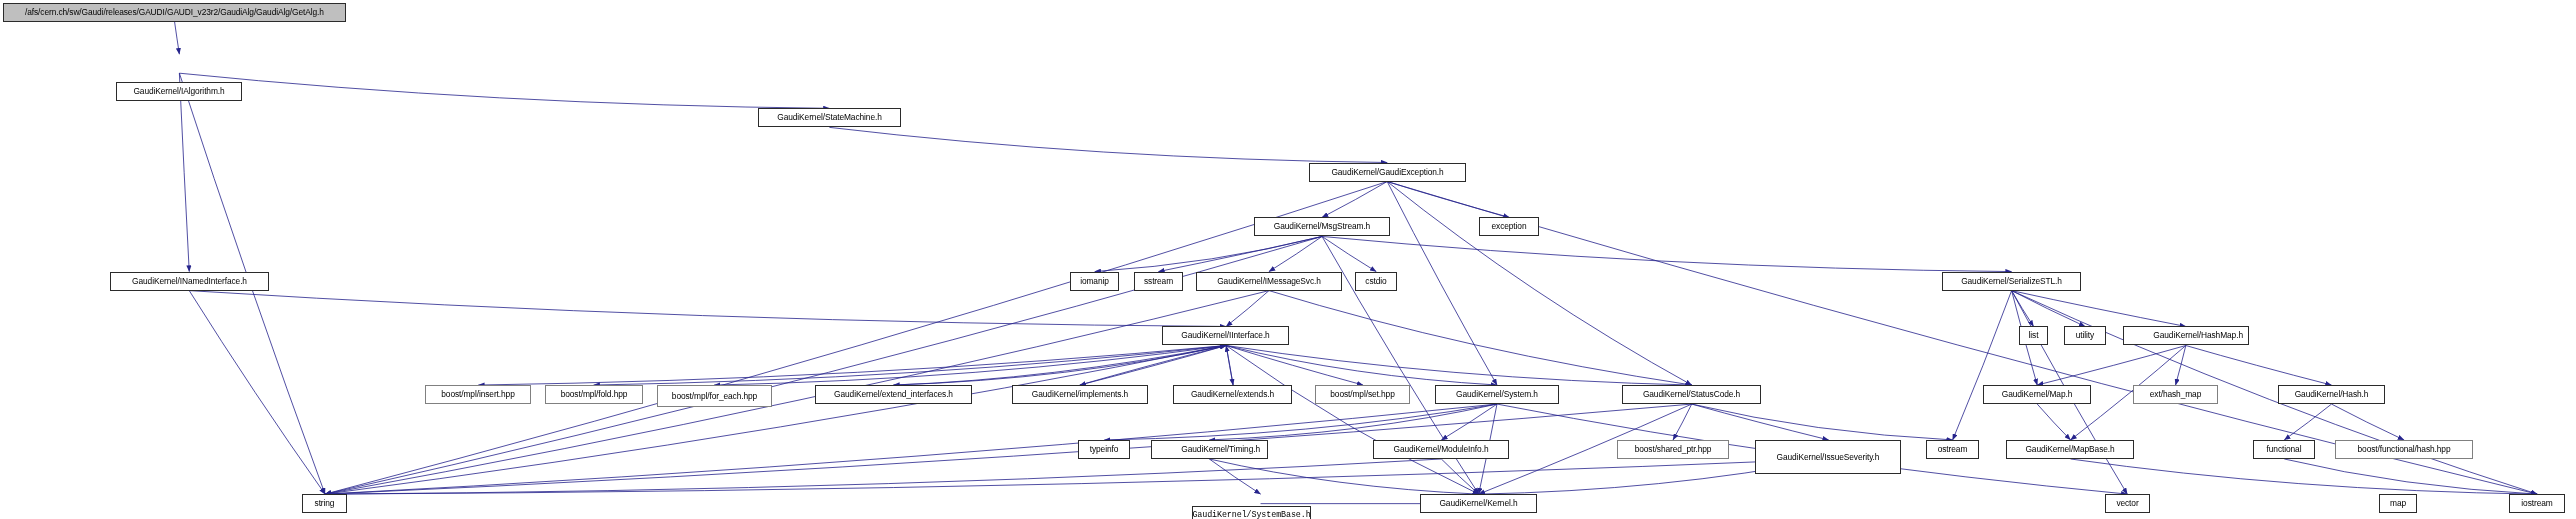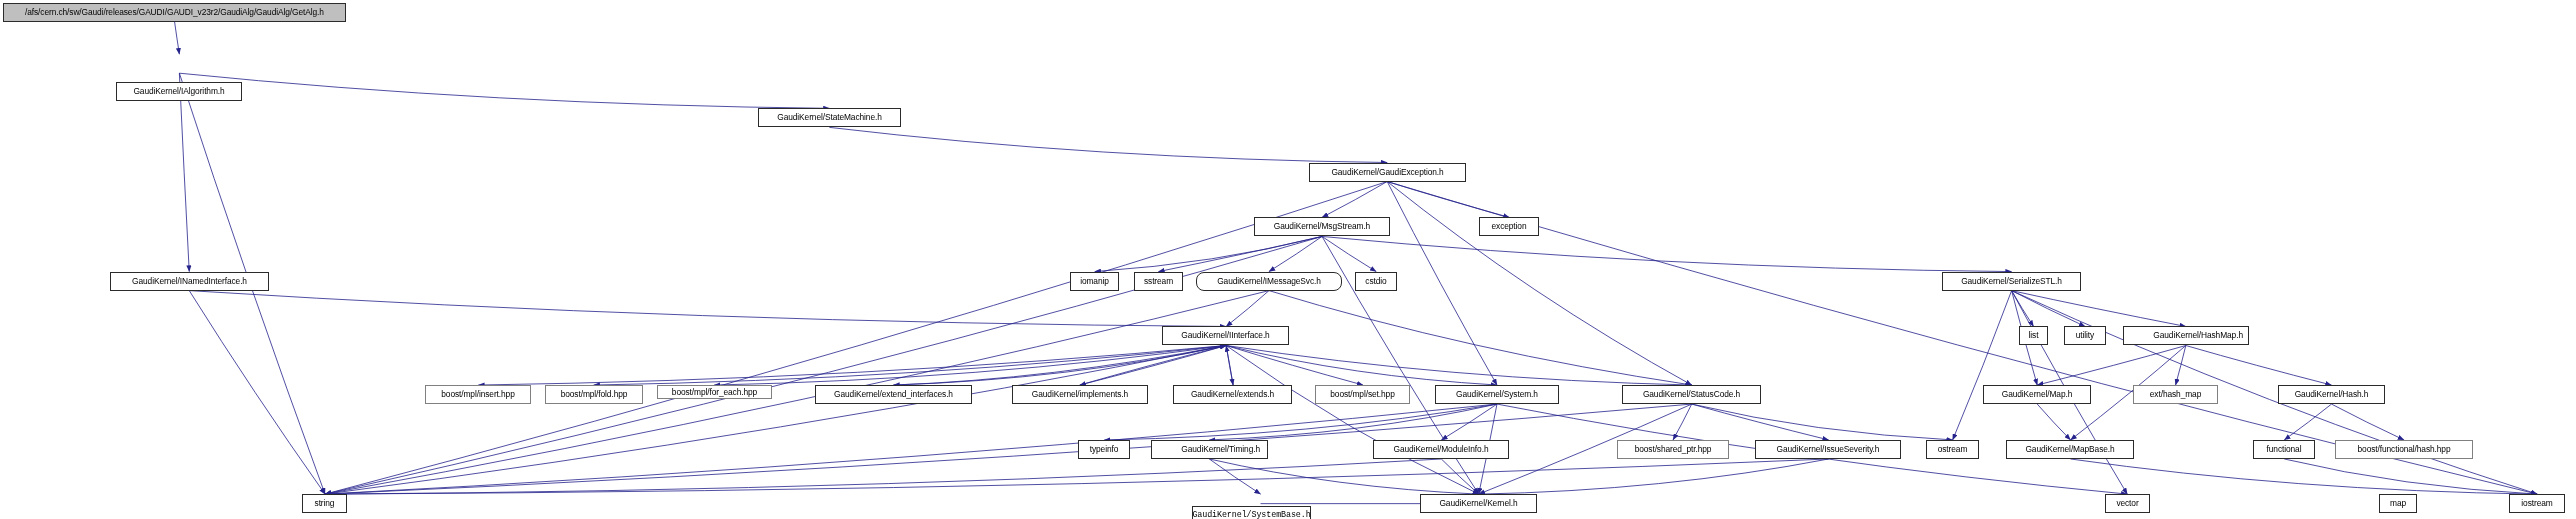--- a/index.html
+++ b/index.html
@@ -146,21 +146,21 @@
       </div>
       <div class="node solid" style="left: 110px; top: 272px; width: 159px; height: 19px;">
         <span>GaudiKernel/INamedInterface.h</span>
       </div>
       <div class="node solid" style="left: 1070px; top: 272px; width: 49px; height: 19px;">
         <span>iomanip</span>
       </div>
       <div class="node solid" style="left: 1134px; top: 272px; width: 49px; height: 19px;">
         <span>sstream</span>
       </div>
-      <div class="node solid" style="left: 1196px; top: 272px; width: 146px; height: 19px; border-radius: 8px;">
+      <div class="node solid" style="left: 1196px; top: 272px; width: 146px; height: 19px;">
         <span>GaudiKernel/IMessageSvc.h</span>
       </div>
       <div class="node solid" style="left: 1355px; top: 272px; width: 42px; height: 19px;">
         <span>cstdio</span>
       </div>
       <div class="node solid" style="left: 1942px; top: 272px; width: 139px; height: 19px;">
         <span>GaudiKernel/SerializeSTL.h</span>
       </div>
       <div class="node solid" style="left: 1162px; top: 326px; width: 127px; height: 19px;">
         <span>GaudiKernel/IInterface.h</span>
@@ -173,21 +173,21 @@
       </div>
       <div class="node solid" style="left: 2123px; top: 326px; width: 126px; height: 19px; padding-left: 28px;">
         <span>GaudiKernel/HashMap.h</span>
       </div>
       <div class="node light" style="left: 425px; top: 385px; width: 106px; height: 19px;">
         <span>boost/mpl/insert.hpp</span>
       </div>
       <div class="node light" style="left: 545px; top: 385px; width: 98px; height: 19px;">
         <span>boost/mpl/fold.hpp</span>
       </div>
-      <div class="node light" style="left: 657px; top: 385px; width: 115px; height: 14px;">
+      <div class="node light" style="left: 657px; top: 385px; width: 115px; height: 22px;">
         <span>boost/mpl/for_each.hpp</span>
       </div>
       <div class="node solid" style="left: 815px; top: 385px; width: 157px; height: 19px;">
         <span>GaudiKernel/extend_interfaces.h</span>
       </div>
       <div class="node solid" style="left: 1012px; top: 385px; width: 136px; height: 19px;">
         <span>GaudiKernel/implements.h</span>
       </div>
       <div class="node solid" style="left: 1173px; top: 385px; width: 119px; height: 19px;">
         <span>GaudiKernel/extends.h</span>
@@ -215,21 +215,21 @@
       </div>
       <div class="node solid" style="left: 1151px; top: 440px; width: 117px; height: 19px; padding-left: 26px;">
         <span>GaudiKernel/Timing.h</span>
       </div>
       <div class="node solid" style="left: 1373px; top: 440px; width: 136px; height: 19px;">
         <span>GaudiKernel/ModuleInfo.h</span>
       </div>
       <div class="node light" style="left: 1617px; top: 440px; width: 112px; height: 19px;">
         <span>boost/shared_ptr.hpp</span>
       </div>
-      <div class="node solid" style="left: 1755px; top: 440px; width: 146px; height: 19px;">
+      <div class="node solid" style="left: 1755px; top: 440px; width: 146px; height: 34px;">
         <span>GaudiKernel/IssueSeverity.h</span>
       </div>
       <div class="node solid" style="left: 1926px; top: 440px; width: 53px; height: 19px;">
         <span>ostream</span>
       </div>
       <div class="node solid" style="left: 2006px; top: 440px; width: 128px; height: 19px;">
         <span>GaudiKernel/MapBase.h</span>
       </div>
       <div class="node solid" style="left: 2253px; top: 440px; width: 62px; height: 19px;">
         <span>functional</span>

